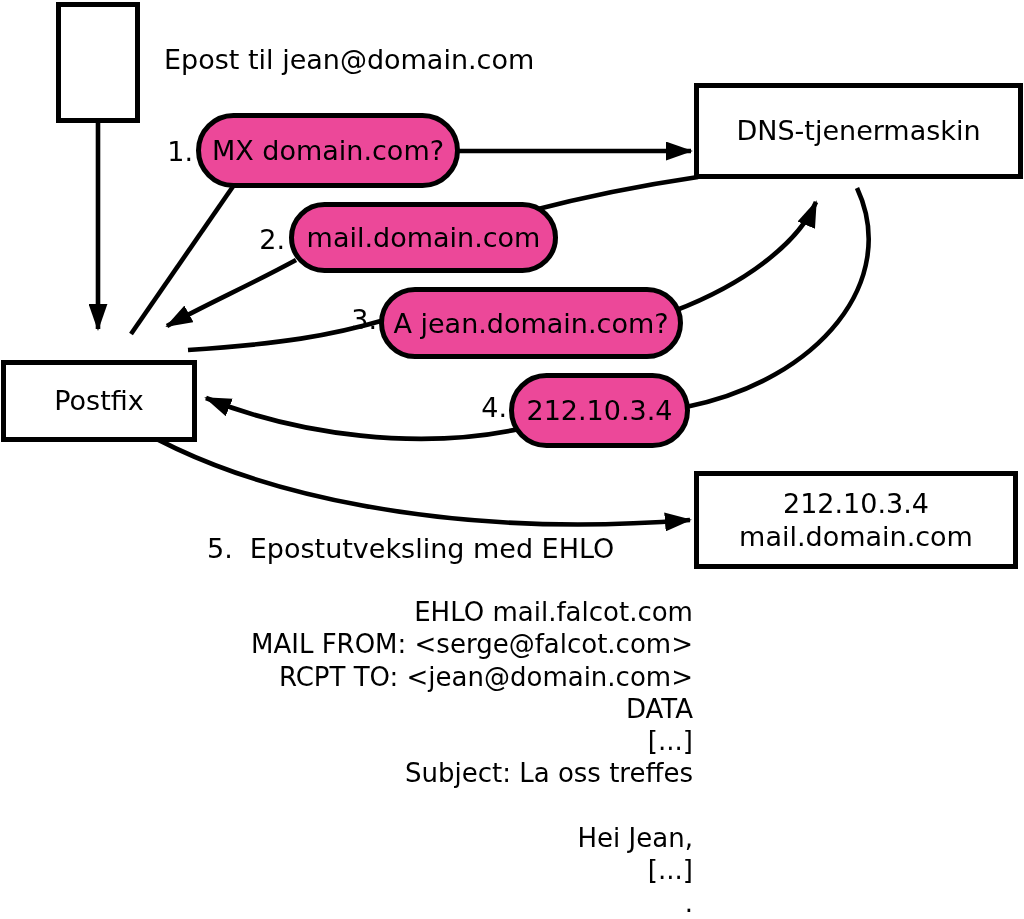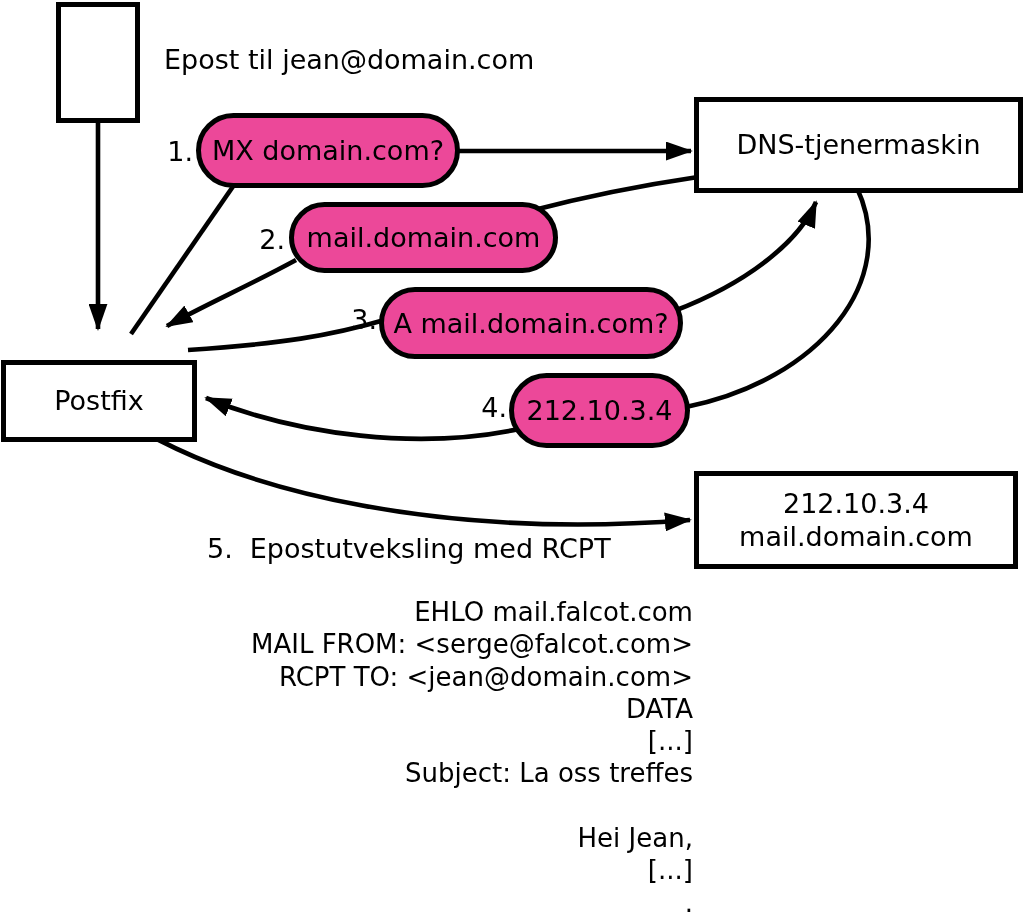--- a/index.html
+++ b/index.html
@@ -104,21 +104,21 @@
     <path d="M 674 311 C 750 282 800 240 816 202" marker-end="url(#arrow)"></path>
     <path d="M 857 188 C 900 280 820 380 686 407"></path>
     <path d="M 519 429 C 420 450 300 436 206 398" marker-end="url(#arrow)"></path>
     <path d="M 108 410 C 240 500 460 538 690 520" marker-end="url(#arrow)"></path>
   </svg>
 
   <div class="box" style="left:56px; top:2px; width:84px; height:121px;"></div>
 
   <div class="freetext" style="left:164px; top:44px;">Epost til jean@domain.com</div>
 
-  <div class="box" style="left:694px; top:97px; width:329px; height:96px;">
+  <div class="box" style="left:694px; top:83px; width:329px; height:96px;">
     <span>DNS-tjenermaskin</span>
   </div>
 
   <div class="box" style="left:1px; top:332px; width:196px; height:82px;margin-top:28px;">
     <span>Postfix</span>
   </div>
 
   <div class="box" style="left:694px; top:471px; width:324px; height:98px;">
     <span class="mailbox-inner">
       <span>212.10.3.4</span>
@@ -131,31 +131,31 @@
     <span>MX domain.com?</span>
   </div>
 
   <div class="num" style="left:253px; top:224px;">2.</div>
   <div class="pill" style="left:289px; top:202px; width:269px; height:71px;">
     <span>mail.domain.com</span>
   </div>
 
   <div class="num" style="left:345px; top:304px;">3.</div>
   <div class="pill" style="left:379px; top:287px; width:304px; height:72px;">
-    <span>A mail.domain.com?</span>
+    <span>A jean.domain.com?</span>
   </div>
 
   <div class="num" style="left:475px; top:392px;">4.</div>
   <div class="pill" style="left:509px; top:373px; width:181px; height:75px;">
     <span>212.10.3.4</span>
   </div>
 
   <div class="step5" style="left:207px; top:533px;">
     <span>5.</span>
-    <span>Epostutveksling med RCPT</span>
+    <span>Epostutveksling med EHLO</span>
   </div>
 
   <div class="transcript" style="left:251px; top:596px;">EHLO mail.falcot.com
 MAIL FROM: &lt;serge@falcot.com&gt;
 RCPT TO: &lt;jean@domain.com&gt;
 DATA
 [...]
 Subject: La oss treffes
 
 Hei Jean,

